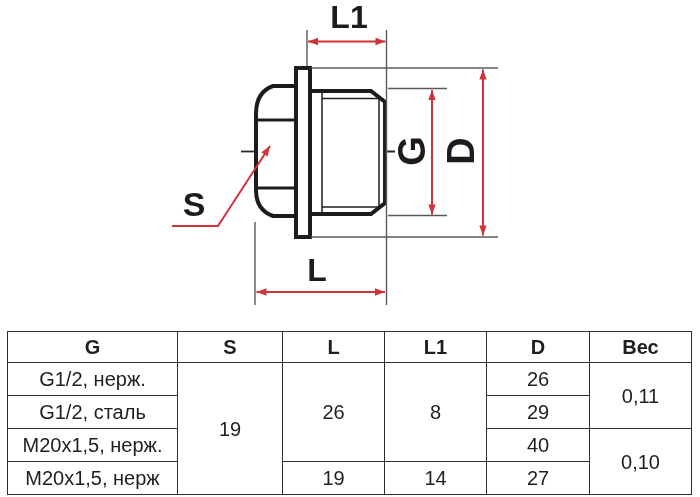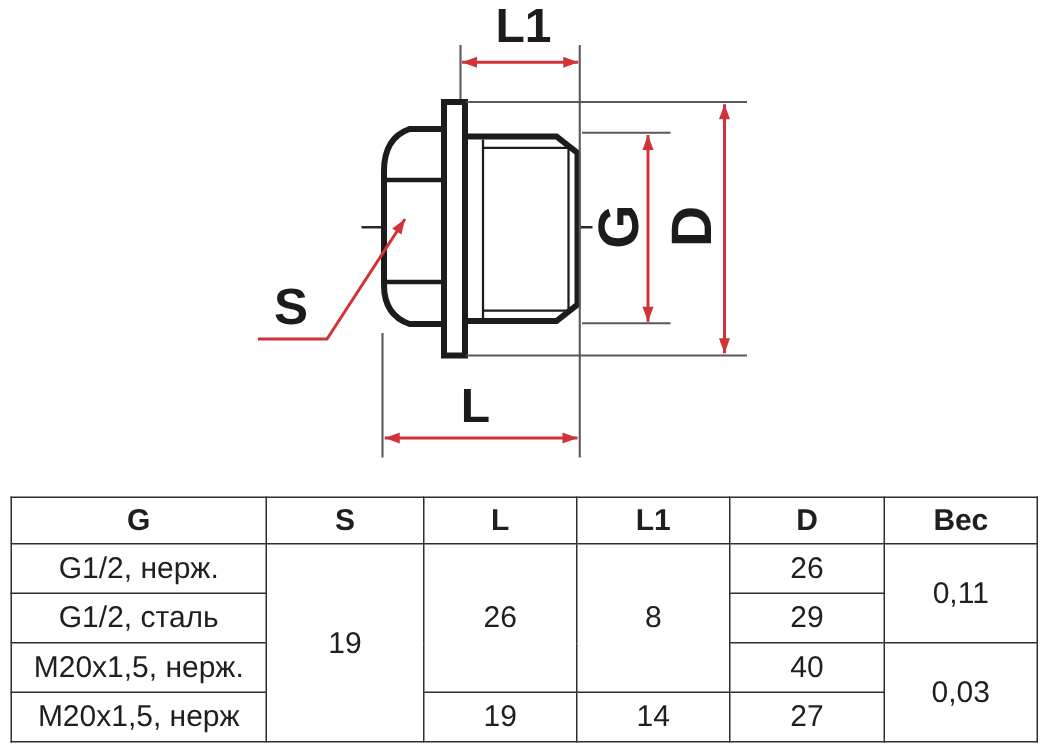--- a/index.html
+++ b/index.html
@@ -118,21 +118,21 @@
         <td>26</td>
         <td rowspan="2">0,11</td>
       </tr>
       <tr>
         <td>G1/2, сталь</td>
         <td>29</td>
       </tr>
       <tr>
         <td>M20x1,5, нерж.</td>
         <td>40</td>
-        <td rowspan="2">0,03</td>
+        <td rowspan="2">0,10</td>
       </tr>
       <tr>
         <td>M20x1,5, нерж</td>
         <td>19</td>
         <td>14</td>
         <td>27</td>
       </tr>
     </tbody>
   </table>
 </div>

